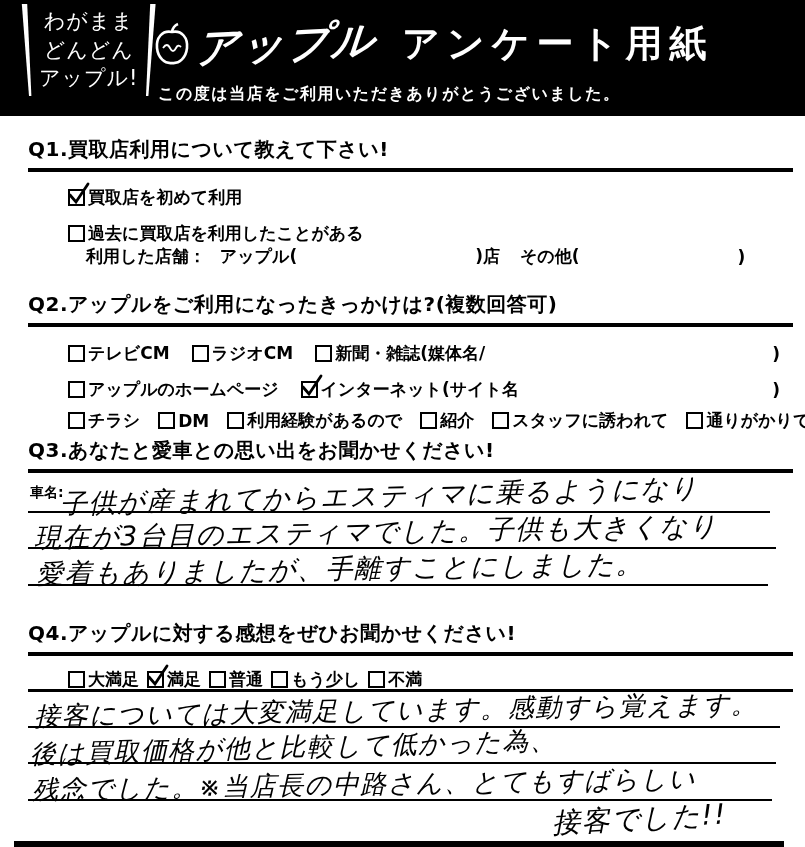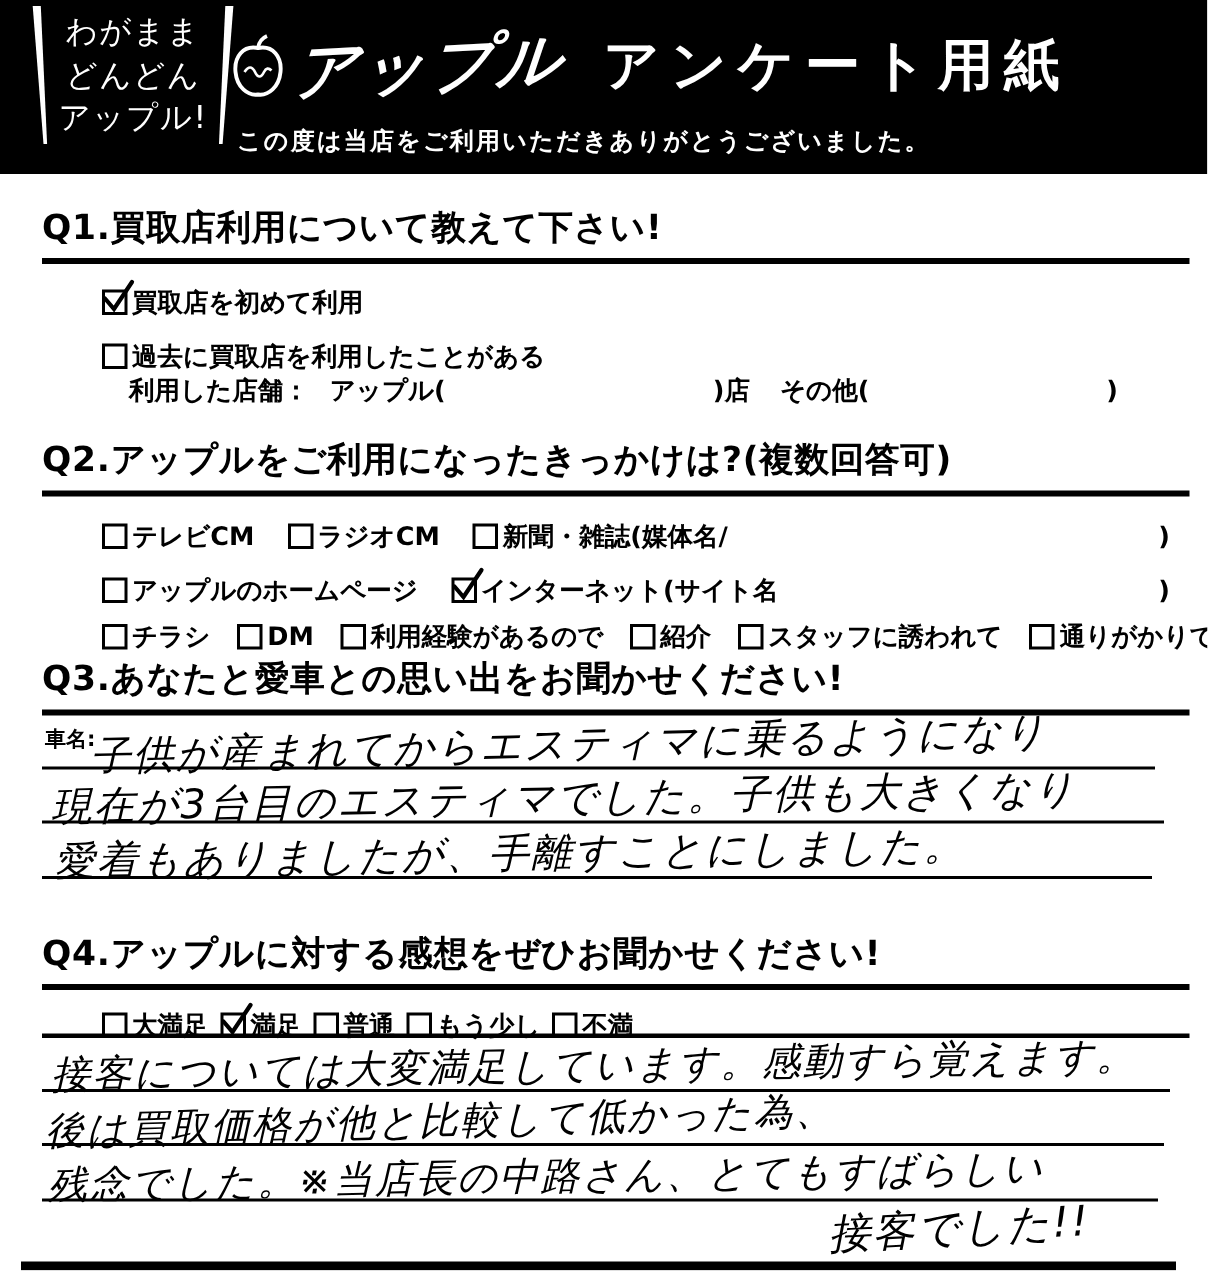--- a/index.html
+++ b/index.html
@@ -16,21 +16,21 @@
   .badge-line{color:#fff;font-size:21px;font-weight:normal;line-height:1.38;letter-spacing:1px;}
   .logo-row{position:absolute;left:152px;top:16px;display:flex;align-items:center;}
   .apple-icon{width:40px;height:44px;display:inline-block;}
   .logo-script{color:#fff;font-size:42px;font-weight:bold;font-style:italic;
                transform:skewX(-8deg) rotate(-3deg);letter-spacing:2px;margin-left:4px;}
   .hdr-title{color:#fff;font-size:37px;font-weight:bold;letter-spacing:7px;margin:0 0 0 26px;}
   .hdr-sub{position:absolute;left:158px;top:84px;color:#fff;font-size:16px;font-weight:bold;letter-spacing:1.5px;text-align:right;}
 
   
   .section{position:absolute;left:28px;width:765px;}
-  .q-title{font-size:23px;font-weight:bold;letter-spacing:0.5px;margin:0;padding-bottom:5px;}
+  .q-title{font-size:20px;font-weight:bold;letter-spacing:0.5px;margin:0;padding-bottom:5px;}
   .rule-thick{border:none;border-top:4px solid #000;margin:0;width:100%;}
 
   .opt-row{display:flex;align-items:center;gap:22px;font-size:17px;font-weight:bold;padding-left:40px;}
   .opt{display:flex;align-items:center;gap:3px;}
   .cb{position:relative;display:inline-block;width:13px;height:13px;border:2px solid #000;flex:none;}
   .check{position:absolute;left:-3px;top:-9px;width:24px;height:24px;}
   .lbl{white-space:nowrap;}
   .row-close{margin-left:auto;}
   .spacer{display:inline-block;}
 

